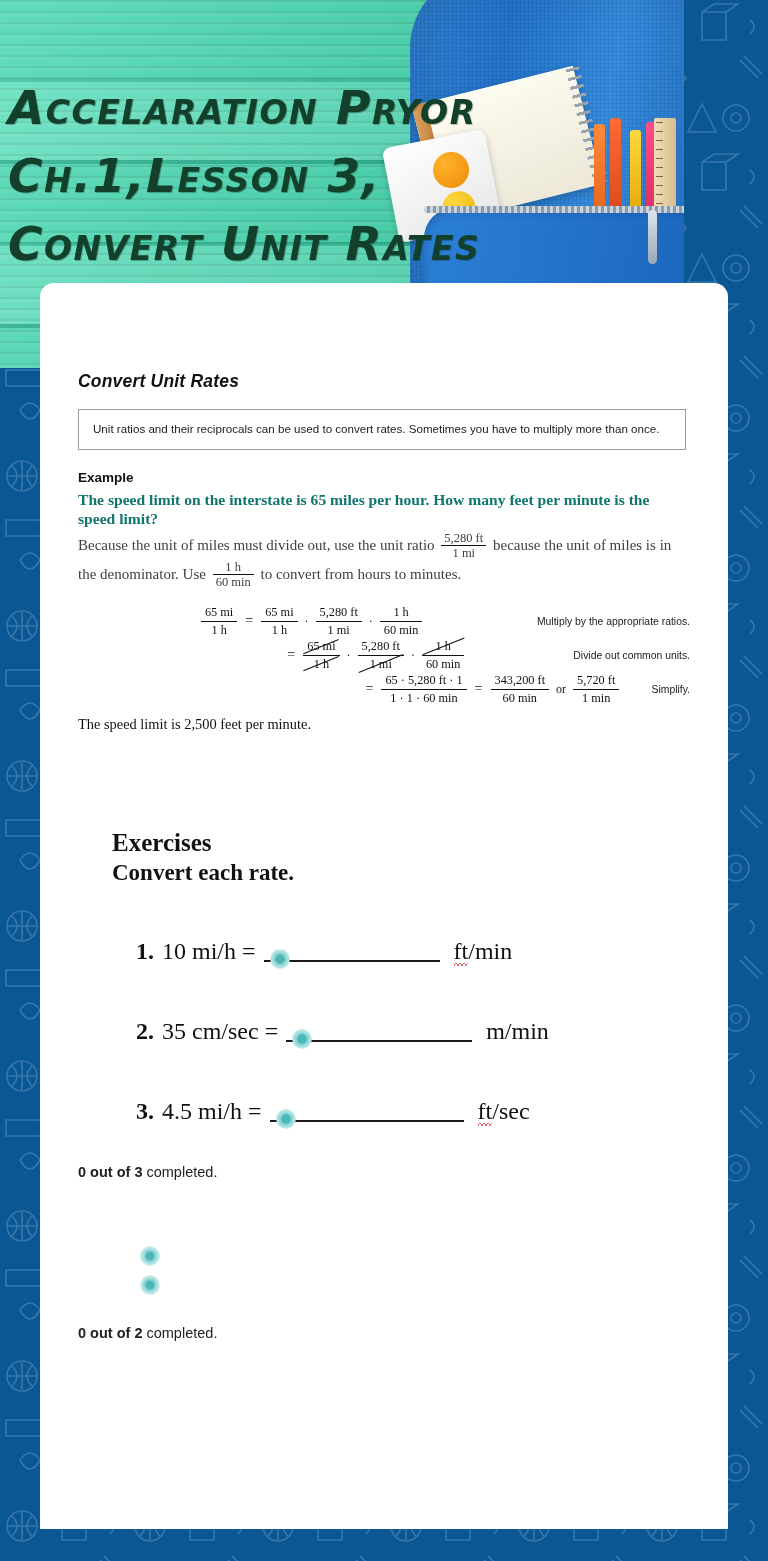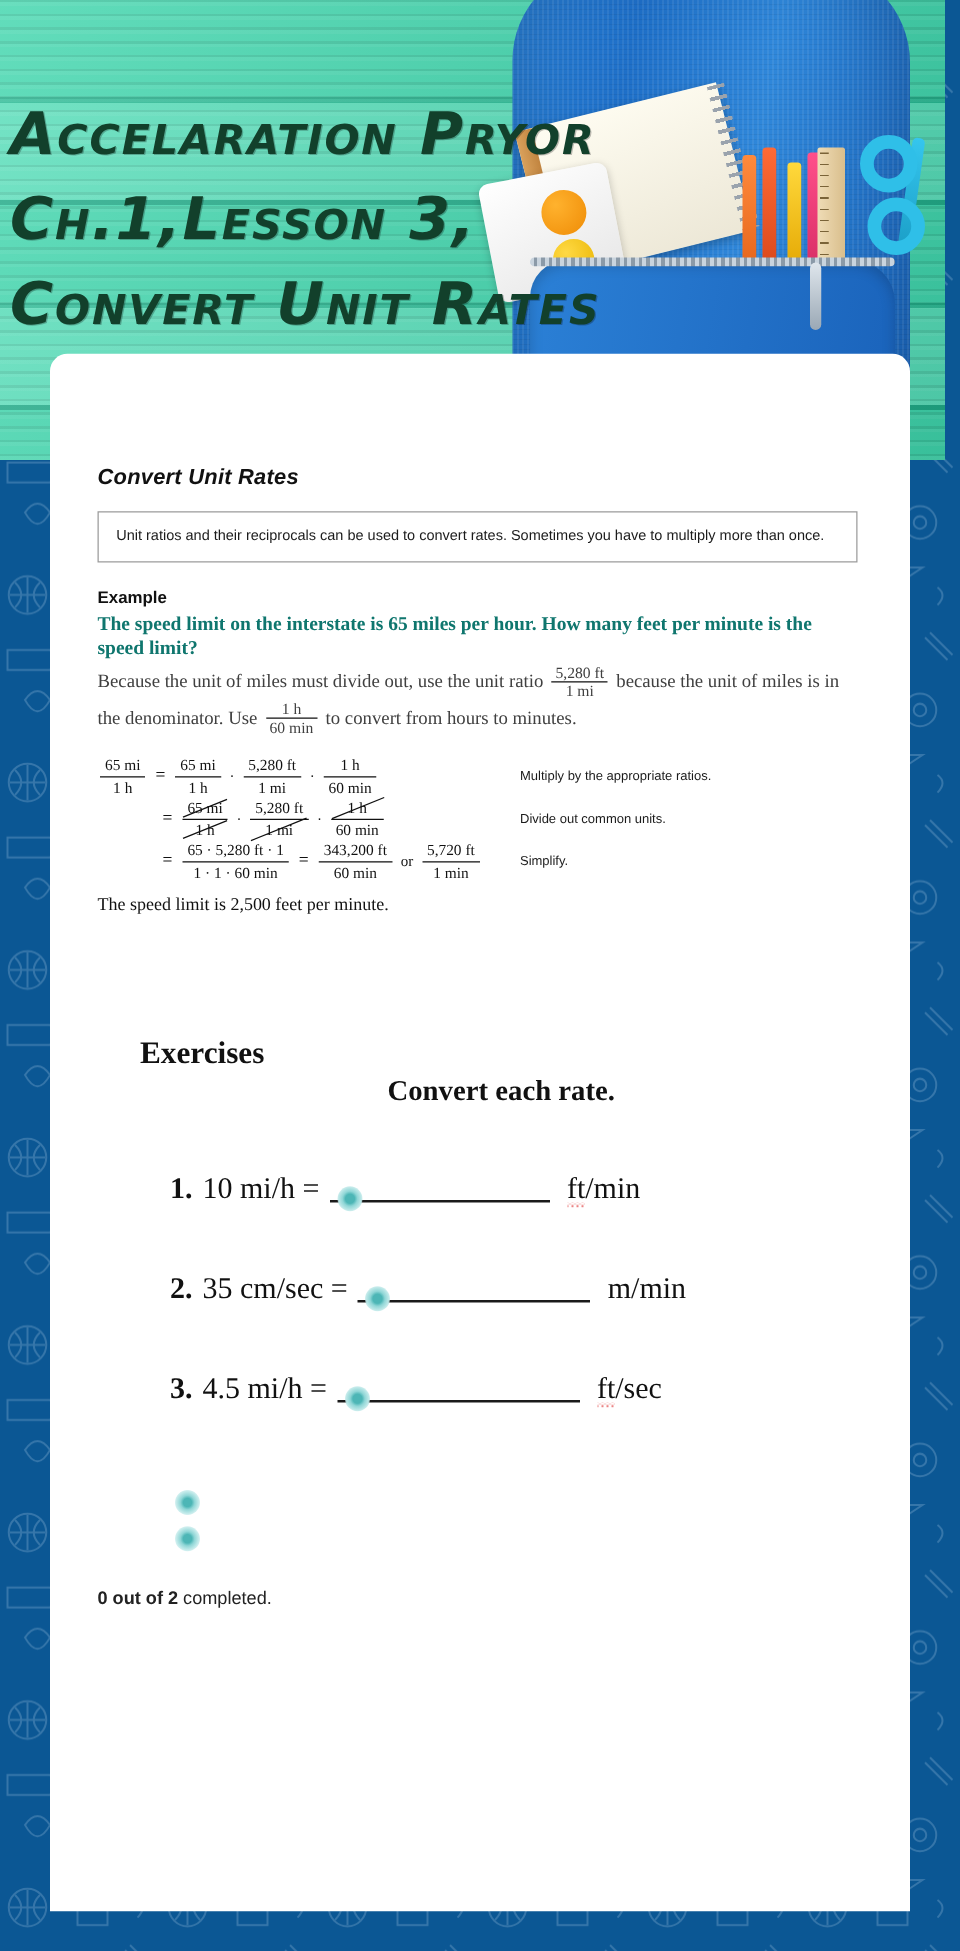--- a/index.html
+++ b/index.html
@@ -23,21 +23,21 @@
   #page-bg .doodles {
     position: absolute;
     inset: 0;
     opacity: 0.22;
   }
 
   
   #hero {
     position: absolute;
     top: 0; left: 0;
-    width: 756px;
+    width: 684px;
     height: 368px;
     z-index: 1;
     overflow: hidden;
   }
   .hero-wood {
     position: absolute;
     inset: 0;
     background:
       repeating-linear-gradient(180deg,
         rgba(0,0,0,0.085) 0px, rgba(0,0,0,0.085) 2px,
@@ -255,20 +255,21 @@
 
   
   .math-block { margin-top: 14px; position: relative; }
   .math-row {
     display: flex;
     align-items: center;
     font-family: "Liberation Serif", serif;
     font-size: 13px;
     color: #111;
     min-height: 34px;
+    justify-content: flex-end;
   }
   .math-left { display:flex; align-items:center; width: 330px; }
   .math-note {
     font-family: "Liberation Sans", sans-serif;
     font-size: 10.4px;
     color: #1b1b1b;
     margin-left: 8px;
   }
   .op { margin: 0 5px; font-size: 12px; }
   .eqs { margin: 0 6px; font-size: 14px; }
@@ -305,21 +306,20 @@
     color: #111;
     padding-left: 34px;
   }
   .exercises-sub {
     margin-top: 3px;
     font-family: "Liberation Serif", serif;
     font-weight: bold;
     font-size: 23px;
     color: #111;
     padding-left: 34px;
-    text-align: center;
   }
 
   .prob {
     display: flex;
     align-items: center;
     font-family: "Liberation Serif", serif;
     font-size: 24px;
     color: #111;
     padding-left: 58px;
     margin-top: 50px;
@@ -572,20 +572,23 @@
     <div class="prob">
       <span class="pnum">3.</span>
       <span class="pexpr">4.5 mi/h =</span>
       <span class="blank-wrap">
         <span class="blank-line" style="width:194px"></span>
         <span class="marker"></span>
       </span>
       <span class="punit"><span class="sp">ft</span><span>/sec</span></span>
     </div>
 
+    <div class="completed">
+      <b>0 out of 3</b><span> completed.</span>
+    </div>
 
     <div class="block-gap-top">
       <div class="wp-marker"></div>
 
       <div class="wp-marker"></div>
     </div>
 
     <div class="completed" style="margin-top:30px">
       <b>0 out of 2</b><span> completed.</span>
     </div>

